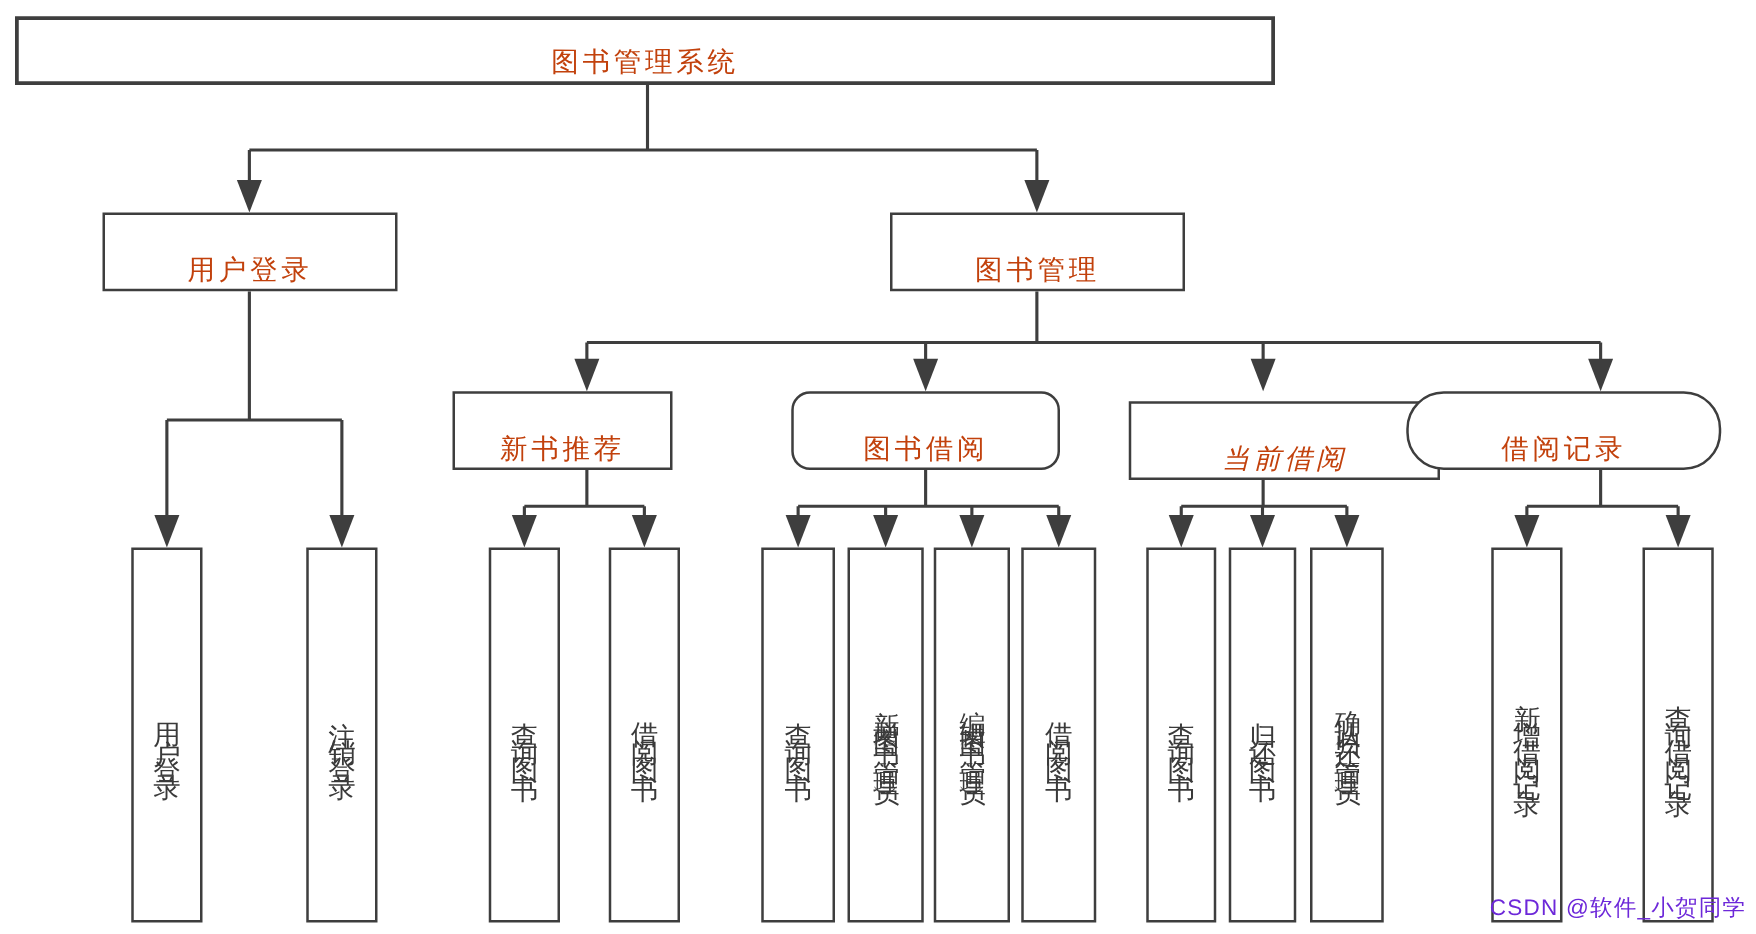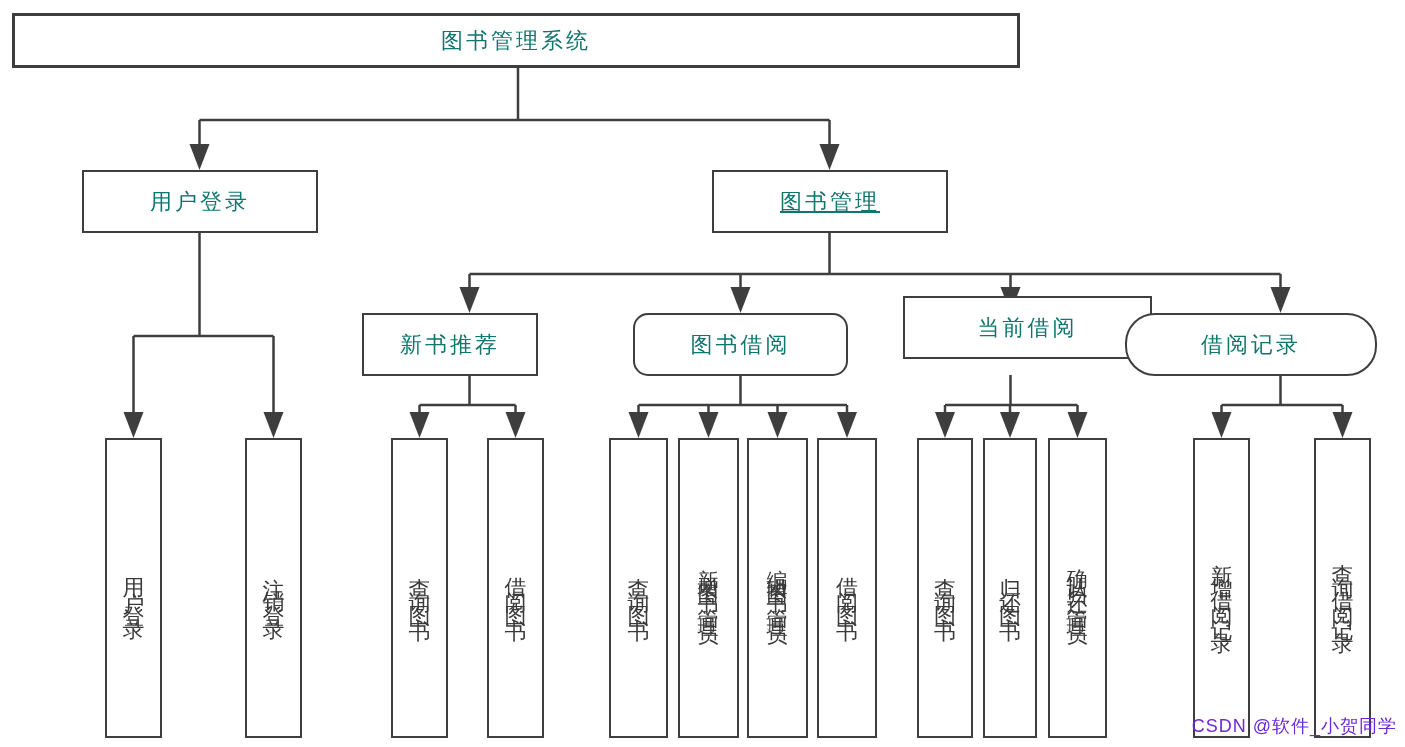--- a/index.html
+++ b/index.html
@@ -21,23 +21,23 @@
     top: 0;
     width: 1405px;
     height: 747px;
   }
   .box {
     position: absolute;
     box-sizing: border-box;
     background: #ffffff;
     border: 2.5px solid #3e3e3e;
     display: flex;
-    align-items: center;
+    align-items: flex-end;
     justify-content: center;
-    color: #0f766e;
+    color: #c2410c;
     font-size: 22px;
     letter-spacing: 3px;
     white-space: nowrap;
   }
   .box.root {
     left: 12px; top: 13px; width: 1008px; height: 55px;
     border-width: 3px;
   }
   .box.lvl2, .box.lvl3 { height: 63px; }
   .leaf {
@@ -119,31 +119,31 @@
     </g>
   </svg>
 
   <div class="box root">
     <span>图书管理系统</span>
   </div>
 
   <div class="box lvl2" style="left:82px; top:170px; width:236px;">
     <span>用户登录</span>
   </div>
-  <div class="box lvl2" style="left:712px; top:170px; width:236px;text-decoration:underline;">
+  <div class="box lvl2" style="left:712px; top:170px; width:236px;">
     <span>图书管理</span>
   </div>
 
   <div class="box lvl3" style="left:362px; top:313px; width:176px;">
     <span>新书推荐</span>
   </div>
   <div class="box lvl3" style="left:633px; top:313px; width:215px;border-radius:15px;">
     <span>图书借阅</span>
   </div>
-  <div class="box lvl3" style="left:903px; top:296px; width:249px;">
+  <div class="box lvl3" style="left:903px; top:321px; width:249px;font-style:italic;">
     <span>当前借阅</span>
   </div>
   <div class="box lvl3" style="left:1125px; top:313px; width:252px;border-radius:30px;">
     <span>借阅记录</span>
   </div>
 
   <div class="leaf" style="left:105px; width:57px;">
     <span class="vtext">用户登录</span>
   </div>
   <div class="leaf" style="left:245px; width:57px;">

